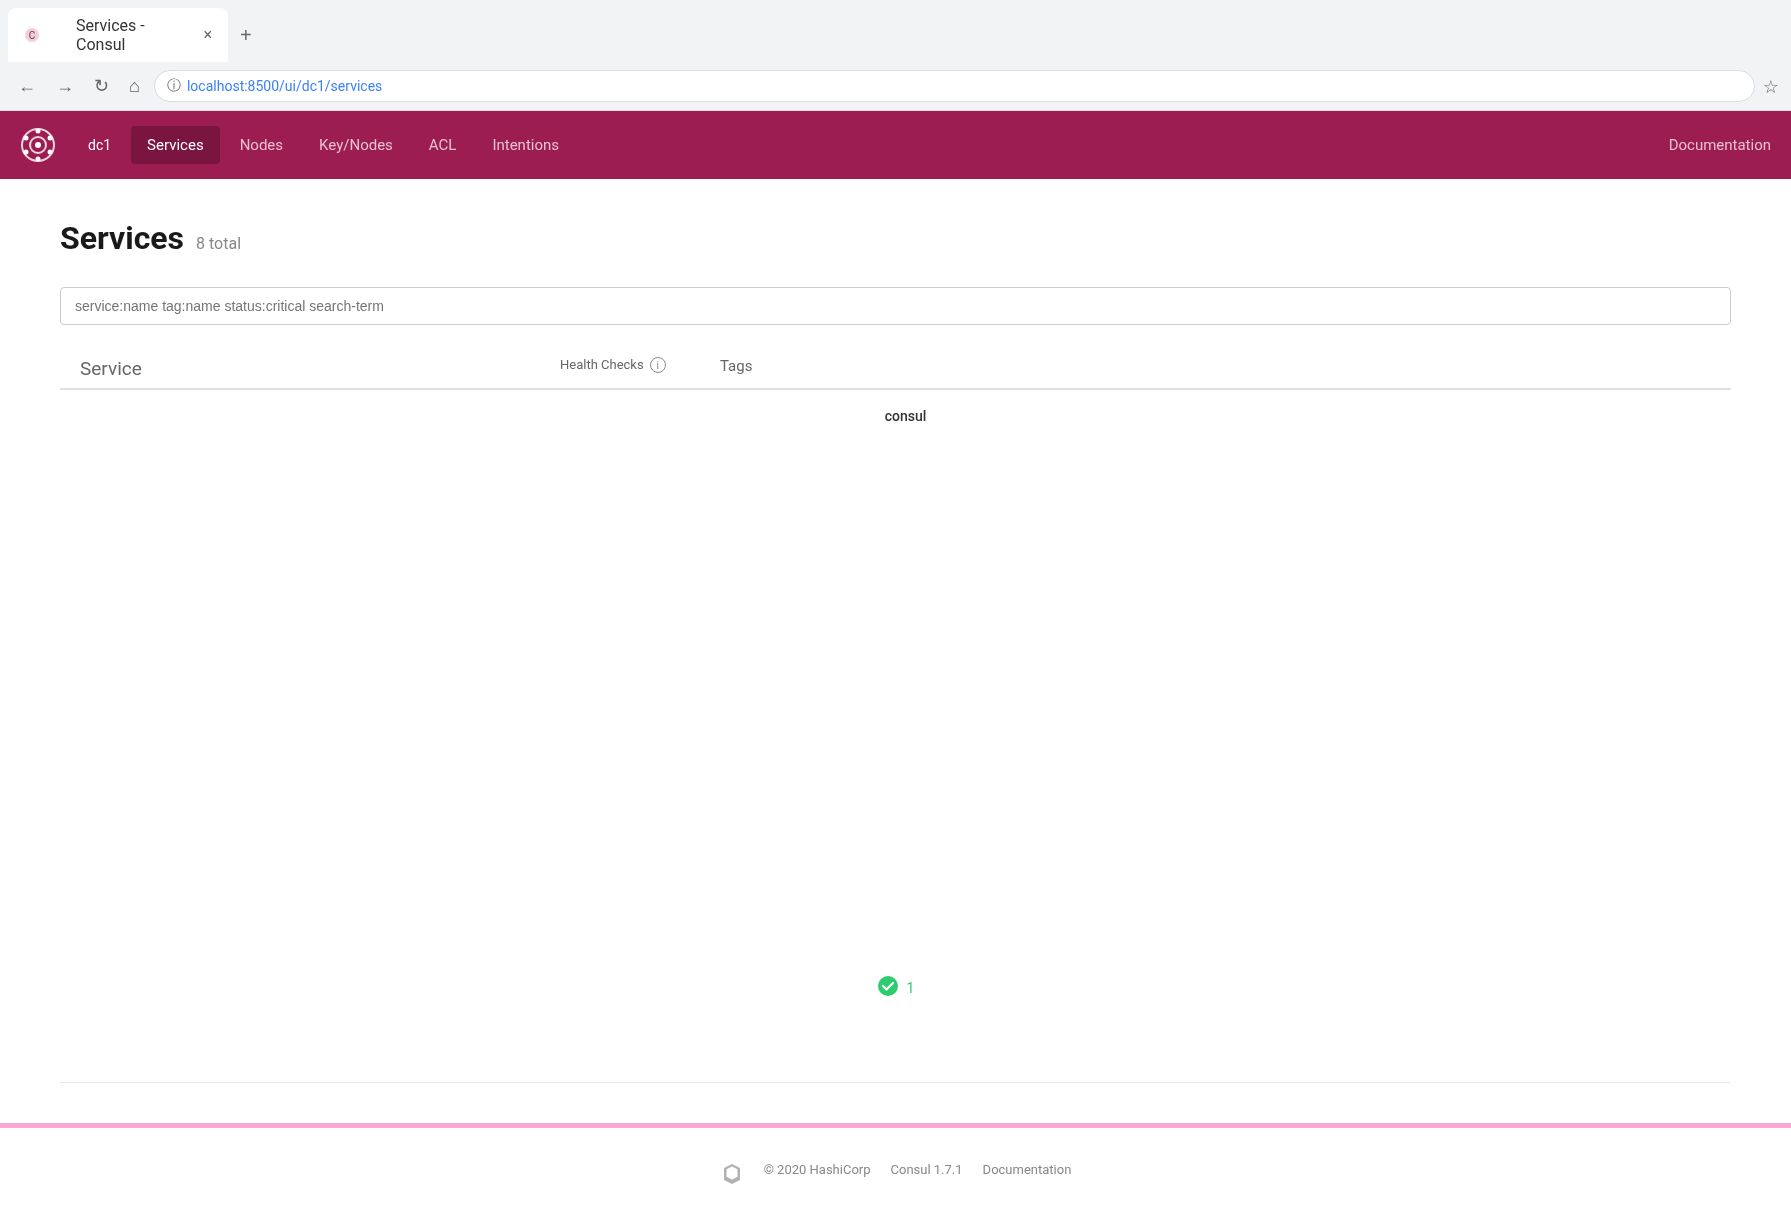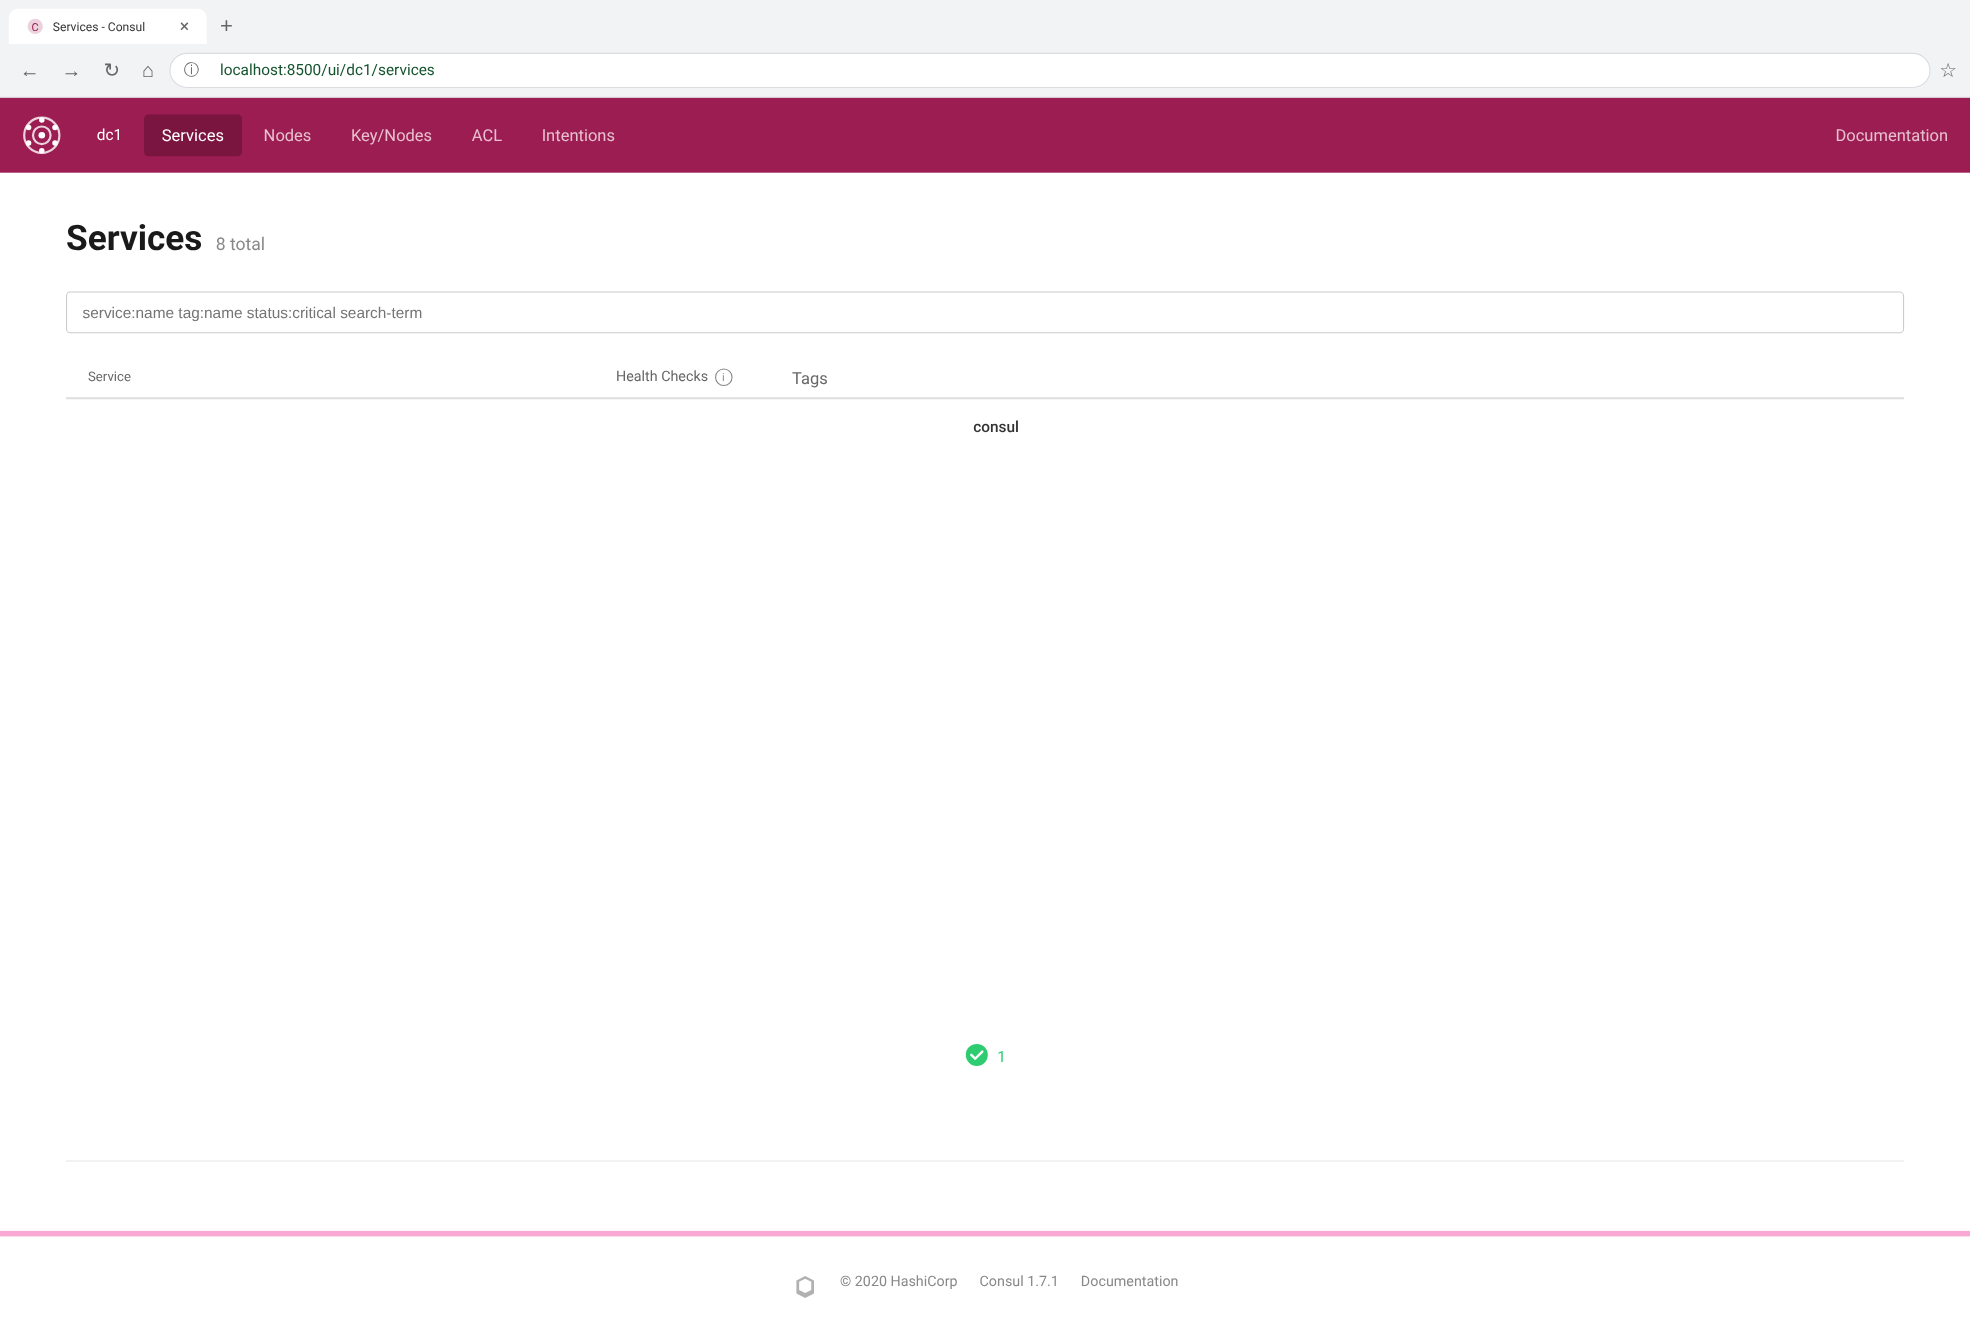--- a/index.html
+++ b/index.html
@@ -3,28 +3,28 @@
   <meta charset="utf-8">
   <style>
     * { margin: 0; padding: 0; box-sizing: border-box; }
     body { font-family: -apple-system, BlinkMacSystemFont, 'Segoe UI', Roboto, sans-serif; background: #fff; color: #333; min-height: 100vh; display: flex; flex-direction: column; }
 
     
     .browser-chrome { background: #f1f3f4; border-bottom: 1px solid #dadce0; }
     .tab-bar { display: flex; align-items: center; padding: 8px 8px 0; gap: 4px; }
     .tab { display: flex; align-items: center; gap: 8px; background: #fff; border-radius: 8px 8px 0 0; padding: 8px 16px; font-size: 13px; color: #333; min-width: 180px; max-width: 220px; }
     .tab-favicon { width: 16px; height: 16px; }
-    .tab-title { flex: 1; font-size: 11px; }
+    .tab-title { flex: 1; font-size: 16px; margin-left: 28px; }
     .tab-close { color: #666; cursor: pointer; font-size: 16px; line-height: 1; }
     .tab-new { background: none; border: none; font-size: 20px; color: #666; cursor: pointer; padding: 4px 8px; }
     .address-bar { display: flex; align-items: center; padding: 8px 12px; gap: 8px; }
     .nav-btn { background: none; border: none; font-size: 18px; color: #666; cursor: pointer; padding: 4px 6px; border-radius: 50%; }
     .url-bar { flex: 1; display: flex; align-items: center; background: #fff; border: 1px solid #dadce0; border-radius: 20px; padding: 6px 12px; gap: 6px; }
     .url-lock { color: #666; font-size: 14px; }
-    .url-text { font-size: 14px; color: #14532d; flex: 1; margin-left: 13px; }
+    .url-text { font-size: 14px; color: #3b82f6; flex: 1; }
     .url-star { color: #666; font-size: 18px; margin-left: auto; }
 
     
     .app-navbar { background: #9b1d52; display: flex; align-items: center; padding: 0 20px; height: 68px; }
     .consul-logo { display: flex; align-items: center; margin-right: 20px; }
     .logo-icon { width: 36px; height: 36px; }
     .datacenter-label { color: #fff; font-size: 14px; margin-right: 8px; padding: 8px 12px; }
     .nav-items { display: flex; align-items: center; gap: 4px; }
     .nav-item { color: #e8c0d0; font-size: 15px; padding: 10px 16px; cursor: pointer; text-decoration: none; border-radius: 4px; }
     .nav-item.active { background: #7a1540; color: #fff; border-radius: 4px; }
@@ -32,21 +32,21 @@
 
     
     .main-content { flex: 1; padding: 40px 60px 40px; }
     .page-header { display: flex; align-items: baseline; gap: 12px; margin-bottom: 30px; }
     .page-title { font-size: 32px; font-weight: 700; color: #1a1a1a; }
     .page-count { font-size: 16px; color: #888; }
 
     .search-container { margin-bottom: 24px; }
     .search-input { width: 100%; border: 1px solid #ccc; border-radius: 4px; padding: 10px 14px; font-size: 14px; color: #aaa; outline: none; }
     .table-header { display: flex; padding: 8px 0; border-bottom: 2px solid #e0e0e0; margin-bottom: 4px; }
-    .col-service { flex: 0 0 500px; font-size: 12px; color: #666; padding-left: 20px; }
+    .col-service { flex: 0 0 500px; font-size: 19px; color: #666; padding-left: 20px; }
     .col-health { flex: 0 0 160px; font-size: 13px; color: #666; display: flex; align-items: flex-start; gap: 6px; }
     .col-tags { flex: 1; font-size: 15px; color: #666; }
     .info-icon { display: inline-flex; align-items: center; justify-content: center; width: 16px; height: 16px; border: 1px solid #888; border-radius: 50%; font-size: 10px; color: #888; cursor: pointer; }
 
     .table-row { display: flex; align-items: center; padding: 14px 0; border-bottom: 1px solid #e8e8e8; flex-direction: column; }
     .row-service { flex: 0 0 500px; font-size: 14px; color: #333; font-weight: 500; padding-left: 20px; }
     .row-health { flex: 0 0 160px; display: flex; align-items: center; gap: 8px; }
     .health-check-icon { color: #2ecc71; font-size: 20px; }
     .health-count { font-size: 14px; color: #2ecc71; }
     .row-tags { flex: 1; font-size: 14px; color: #666; }

